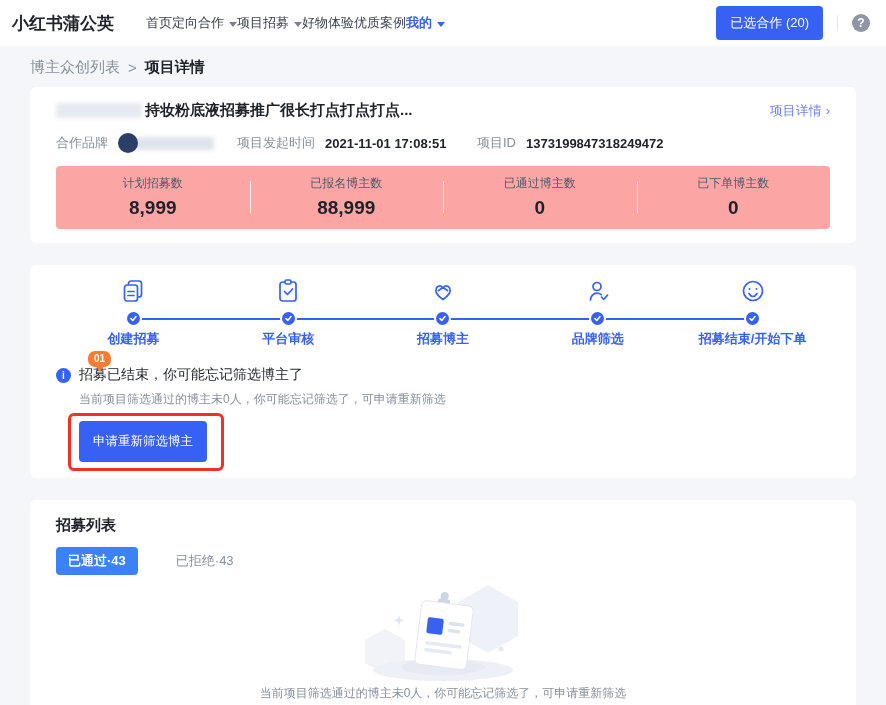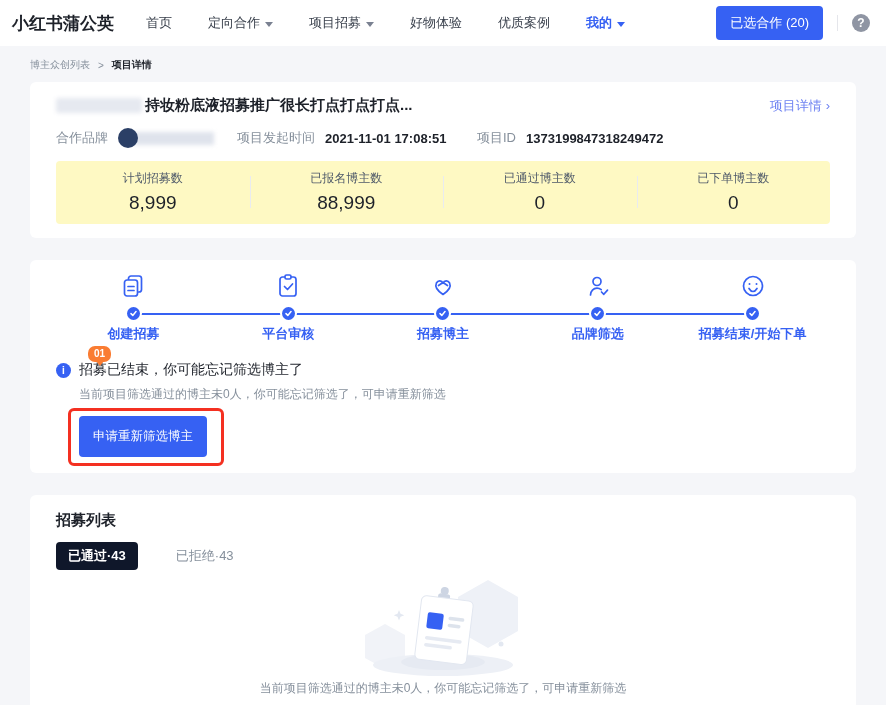--- a/index.html
+++ b/index.html
@@ -3,59 +3,59 @@
 <meta charset="utf-8">
 <style>
   *{box-sizing:border-box;}
   html,body{margin:0;padding:0;}
   body{width:886px;height:705px;overflow:hidden;background:#f5f6f9;
        font-family:"Liberation Sans","DejaVu Sans",sans-serif;color:#1d2129;}
 
   
   .topnav{height:46px;background:#fff;display:flex;align-items:center;padding:0 16px 0 12px;}
   .logo{font-size:17px;font-weight:700;margin-right:32px;cursor:pointer;}
-  .nav-items{display:flex;align-items:center;gap:36px;font-size:13px;color:#3a414d;}
+  .nav-items{display:flex;align-items:center;font-size:13px;color:#3a414d;}
   .nav-item{cursor:pointer;display:flex;align-items:center;gap:5px;white-space:nowrap;}
   .nav-item.active{color:#3661f3;font-weight:700;}
   .caret{width:0;height:0;border-left:4px solid transparent;border-right:4px solid transparent;
          border-top:5px solid #7a8191;margin-top:2px;}
   .nav-item.active .caret{border-top-color:#3661f3;}
   .nav-right{margin-left:auto;display:flex;align-items:center;gap:14px;}
   .btn{background:#3661f3;color:#fff;border:none;border-radius:4px;font-size:13px;
        padding:8px 14px;cursor:pointer;font-family:inherit;white-space:nowrap;}
   .nav-divider{width:1px;height:16px;background:#e5e6eb;}
   .help{width:18px;height:18px;border-radius:50%;background:#8f95a3;color:#fff;font-size:12px;
         font-weight:700;display:flex;align-items:center;justify-content:center;cursor:pointer;}
 
   
   .content{padding:12px 30px 0;}
-  .breadcrumb{font-size:10px;color:#86909c;display:flex;gap:8px;align-items:center;margin-bottom:10px;}
+  .breadcrumb{font-size:15px;color:#86909c;display:flex;gap:8px;align-items:center;margin-bottom:10px;}
   .breadcrumb .current{color:#1d2129;font-weight:700;}
   .card{background:#fff;border-radius:6px;padding:14px 26px;margin-bottom:22px;}
 
   
   .title-row{display:flex;align-items:center;justify-content:space-between;}
   .project-title{display:flex;align-items:center;font-size:15px;font-weight:700;}
   .blur-box{width:86px;height:15px;border-radius:2px;background:#e6e9f0;filter:blur(2px);margin-right:3px;}
   .detail-link{font-size:13px;color:#6f83f2;cursor:pointer;display:flex;align-items:center;gap:4px;}
   .fields-row{display:flex;align-items:center;margin-top:13px;font-size:13px;}
   .field{display:flex;align-items:center;}
   .flabel{color:#86909c;margin-right:10px;white-space:nowrap;}
   .fvalue{font-weight:700;color:#1d2129;white-space:nowrap;}
   .field-brand{width:181px;}
   .field-product{width:150px;}
   .field-time{width:240px;}
   .brand-visual{display:flex;align-items:center;}
   .brand-logo{width:20px;height:20px;border-radius:50%;background:#2b3f66;filter:blur(.6px);z-index:1;}
   .brand-bar{width:80px;height:13px;background:#dfe3ec;filter:blur(2px);margin-left:-4px;}
-  .stats-bar{margin-top:13px;background:#fef9c3;border-radius:4px;display:flex;padding:9px 0 10px;}
+  .stats-bar{margin-top:13px;background:#fca5a5;border-radius:4px;display:flex;padding:9px 0 10px;}
   .stat{flex:1;text-align:center;position:relative;}
   .stat+.stat::before{content:"";position:absolute;left:0;top:6px;bottom:6px;width:1px;background:#e9ebf0;}
   .stat-label{font-size:12px;color:#4e5969;}
-  .stat-value{font-size:19px;font-weight:400;margin-top:5px;}
+  .stat-value{font-size:19px;font-weight:700;margin-top:5px;}
 
   
   .progress-card{position:relative;padding-top:12px;padding-bottom:16px;}
   .steps{display:flex;position:relative;}
   .steps-line{position:absolute;left:10%;right:10%;top:41px;height:2px;background:#3661f3;}
   .step{width:20%;display:flex;flex-direction:column;align-items:center;}
   .step-icon{height:28px;display:flex;align-items:flex-end;}
   .check{width:13px;height:13px;border-radius:50%;background:#3661f3;margin-top:7px;display:flex;
          align-items:center;justify-content:center;position:relative;z-index:1;box-shadow:0 0 0 2px #fff;}
   .step-label{margin-top:5px;font-size:13px;font-weight:700;color:#3661f3;white-space:nowrap;}
@@ -73,21 +73,21 @@
   .btn-primary{background:#3661f3;color:#fff;border:none;border-radius:4px;font-size:12.5px;
                padding:12px 14px;cursor:pointer;font-family:inherit;white-space:nowrap;}
   .annotation-rect{position:absolute;left:-11px;top:-8px;right:-17px;bottom:-9px;
                    border:3px solid #f43021;border-radius:6px;pointer-events:none;}
 
   
   .list-card{padding-top:16px;margin-bottom:0;}
   .list-title{font-size:15px;font-weight:700;}
   .tabs{display:flex;align-items:center;gap:26px;margin-top:12px;}
   .tab{font-size:13px;color:#86909c;cursor:pointer;padding:5px 12px;border-radius:4px;}
-  .tab.active{background:#0f172a;color:#fff;font-weight:600;}
+  .tab.active{background:#3b82f6;color:#fff;font-weight:600;}
   .empty{text-align:center;}
   .empty-illustration{margin:2px auto 0;display:block;}
   .empty-desc{font-size:12px;color:#86909c;margin-top:2px;}
   .empty-btn-row{margin-top:12px;}
 
   .icon-svg{stroke:#3661f3;fill:none;stroke-width:1.7;stroke-linecap:round;stroke-linejoin:round;}
 </style>
 </head>
 <body>
 

